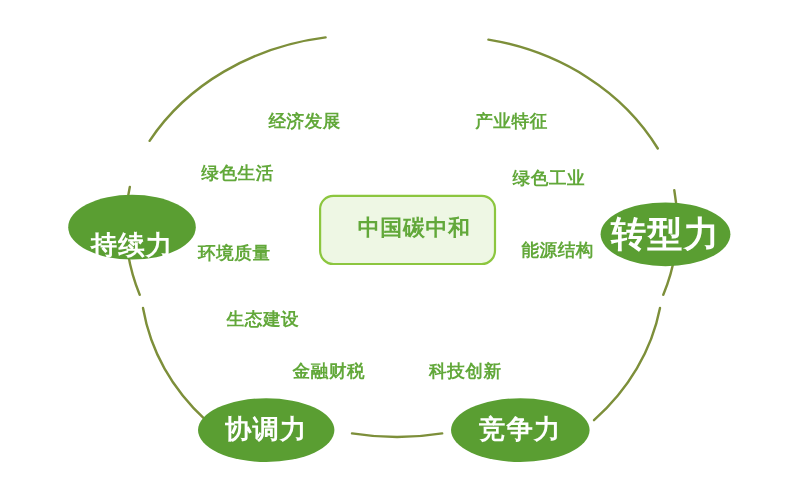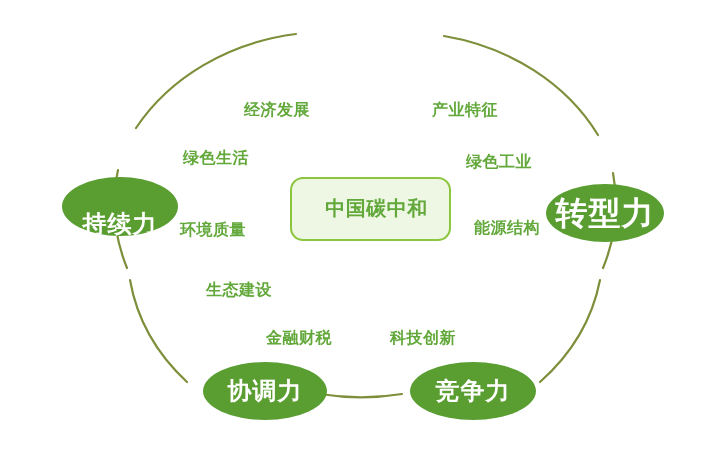--- a/index.html
+++ b/index.html
@@ -58,21 +58,21 @@
   }
   #node-left {
     left: 62px;
     top: 177px;
     width: 116px;
     height: 59px;
     font-size: 24px;
     align-items: flex-end;
   }
   #node-bottom-left {
-    left: 203px;
+    left: 180px;
     top: 362px;
     width: 124px;
     height: 58px;
     font-size: 24px;
   }
   #node-bottom-right {
     left: 410px;
     top: 362px;
     width: 126px;
     height: 58px;

